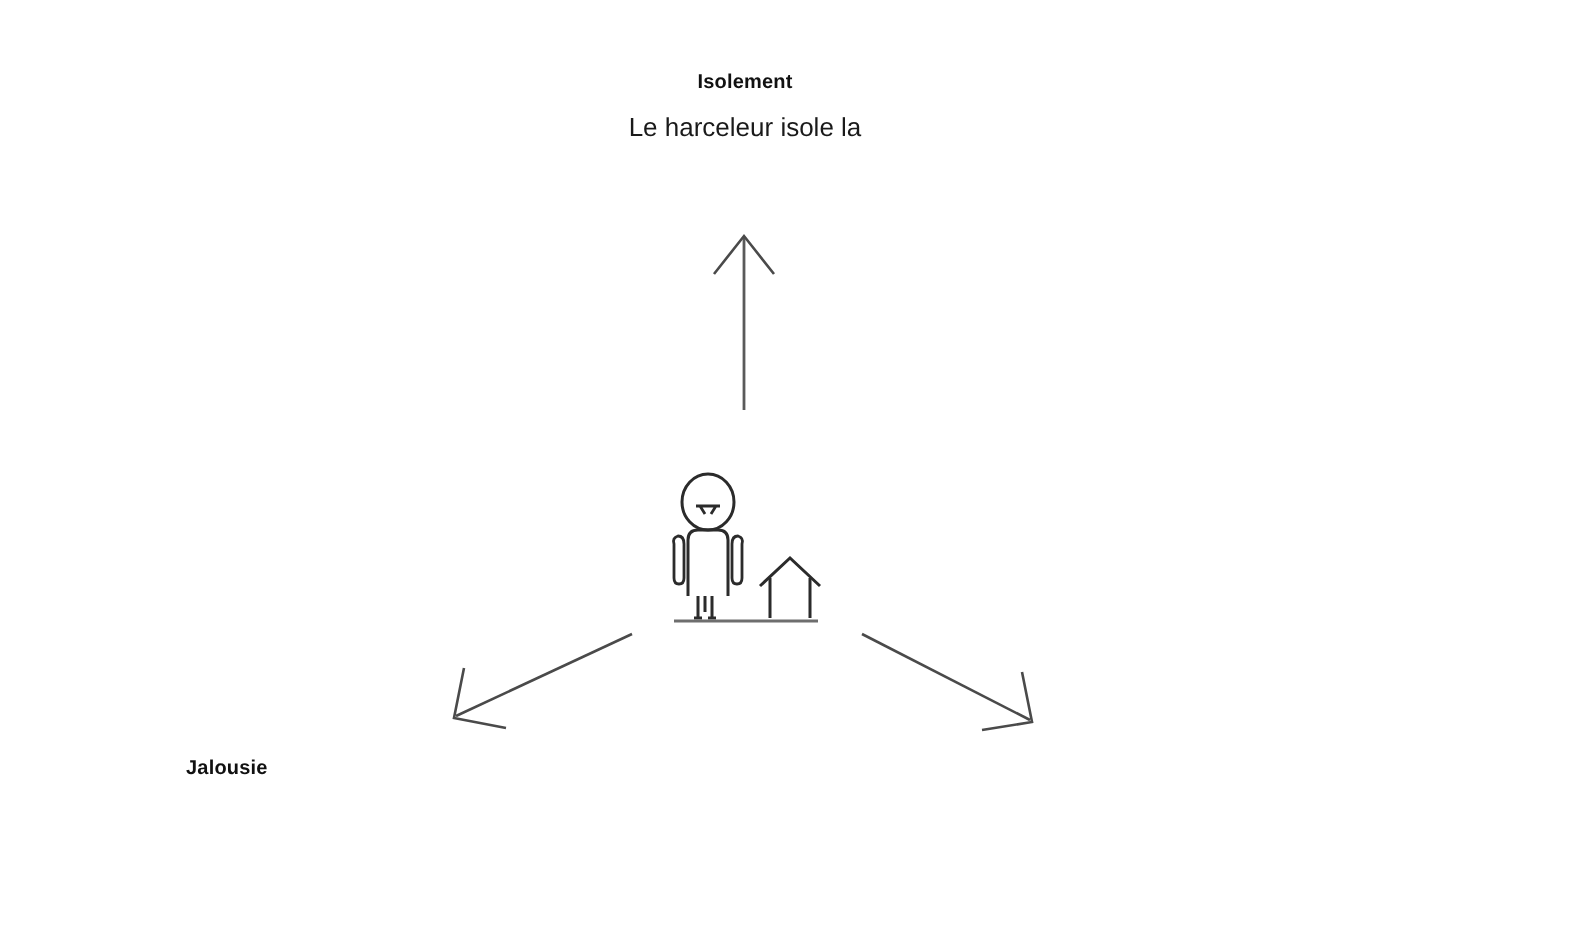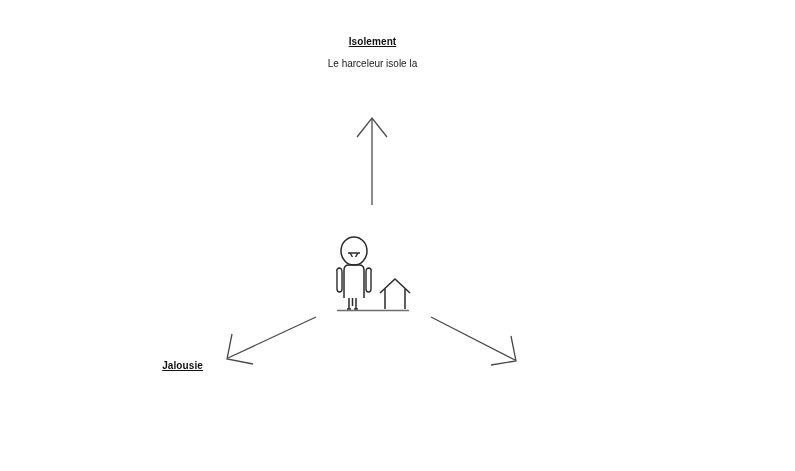--- a/index.html
+++ b/index.html
@@ -26,44 +26,43 @@
   .node {
     position: absolute;
   }
   .node-title {
     font-size: 10px;
     font-weight: bold;
     color: #111111;
     line-height: 13px;
     letter-spacing: 0.1px;
     white-space: nowrap;
-    text-decoration: underline;
   }
   .node-desc {
-    font-size: 10px;
+    font-size: 13px;
     font-weight: normal;
     color: #1a1a1a;
     line-height: 11.8px;
   }
   
   #node-isolement {
     left: 285px;
     top: 35px;
     width: 175px;
     text-align: center;
   }
   #node-isolement .node-desc {
     margin-top: 10px;
   }
   
   #node-jalousie {
     left: 93px;
-    top: 359px;
+    top: 378px;
     width: 110px;
-    text-align: right;
+    text-align: left;
   }
   #node-jalousie .node-desc {
     margin-top: 11px;
   }
   
   #node-manipulation {
     left: 547px;
     top: 358px;
     width: 120px;
     text-align: left;

